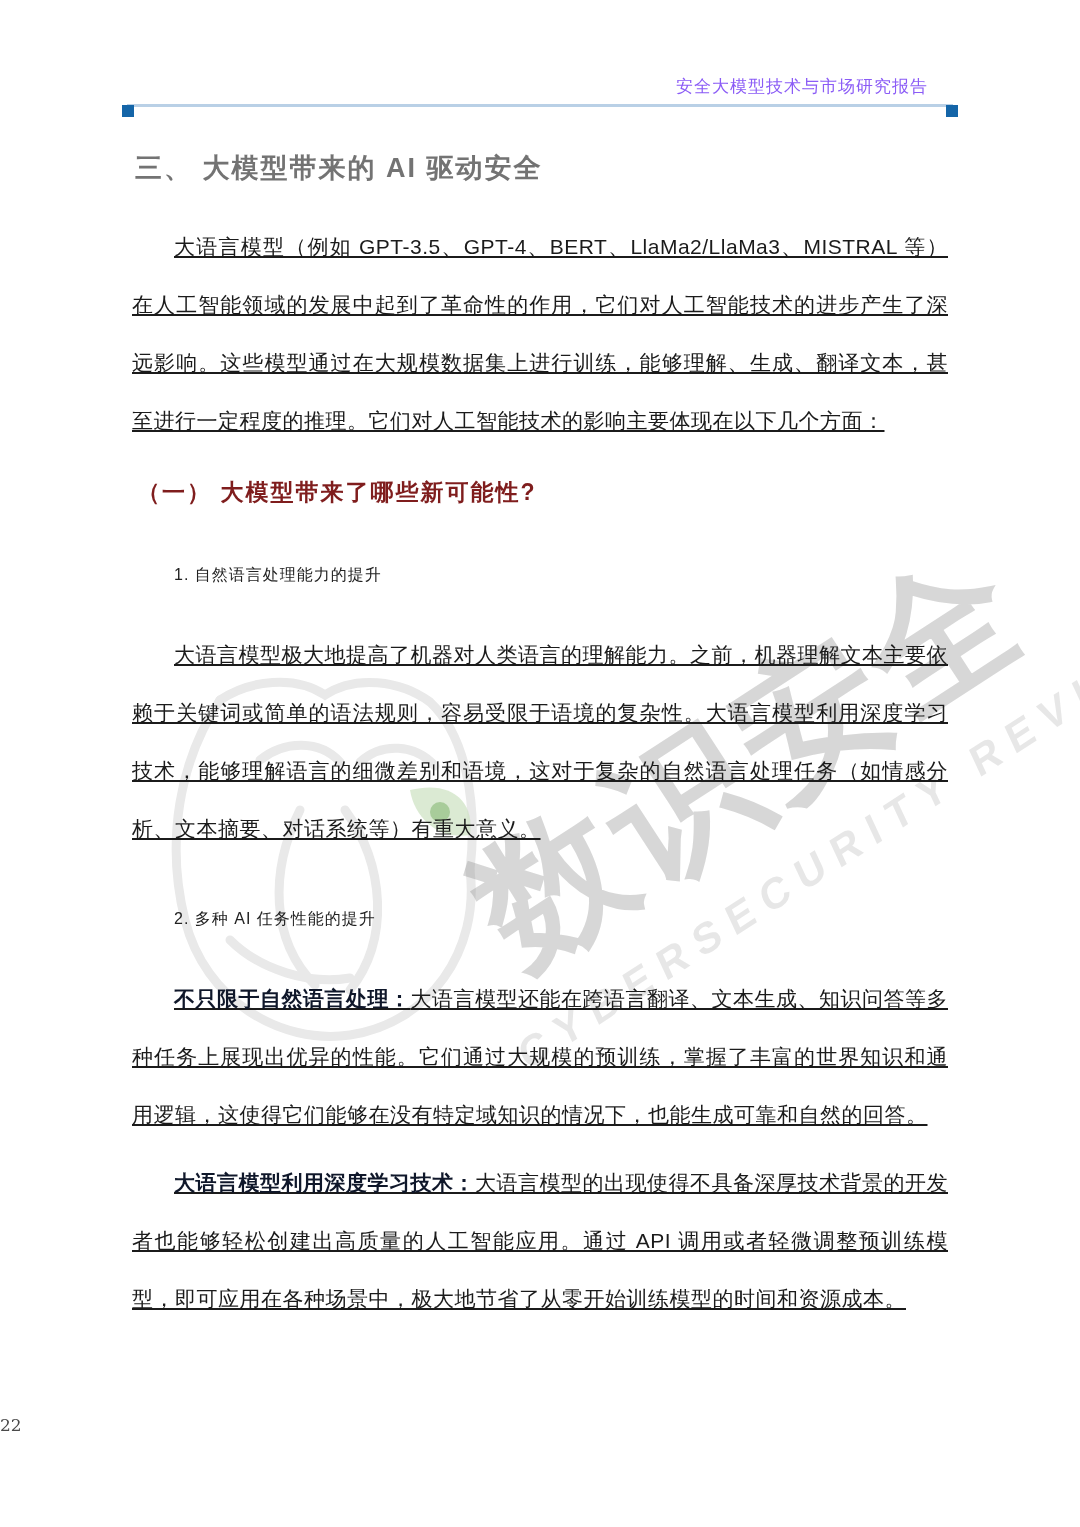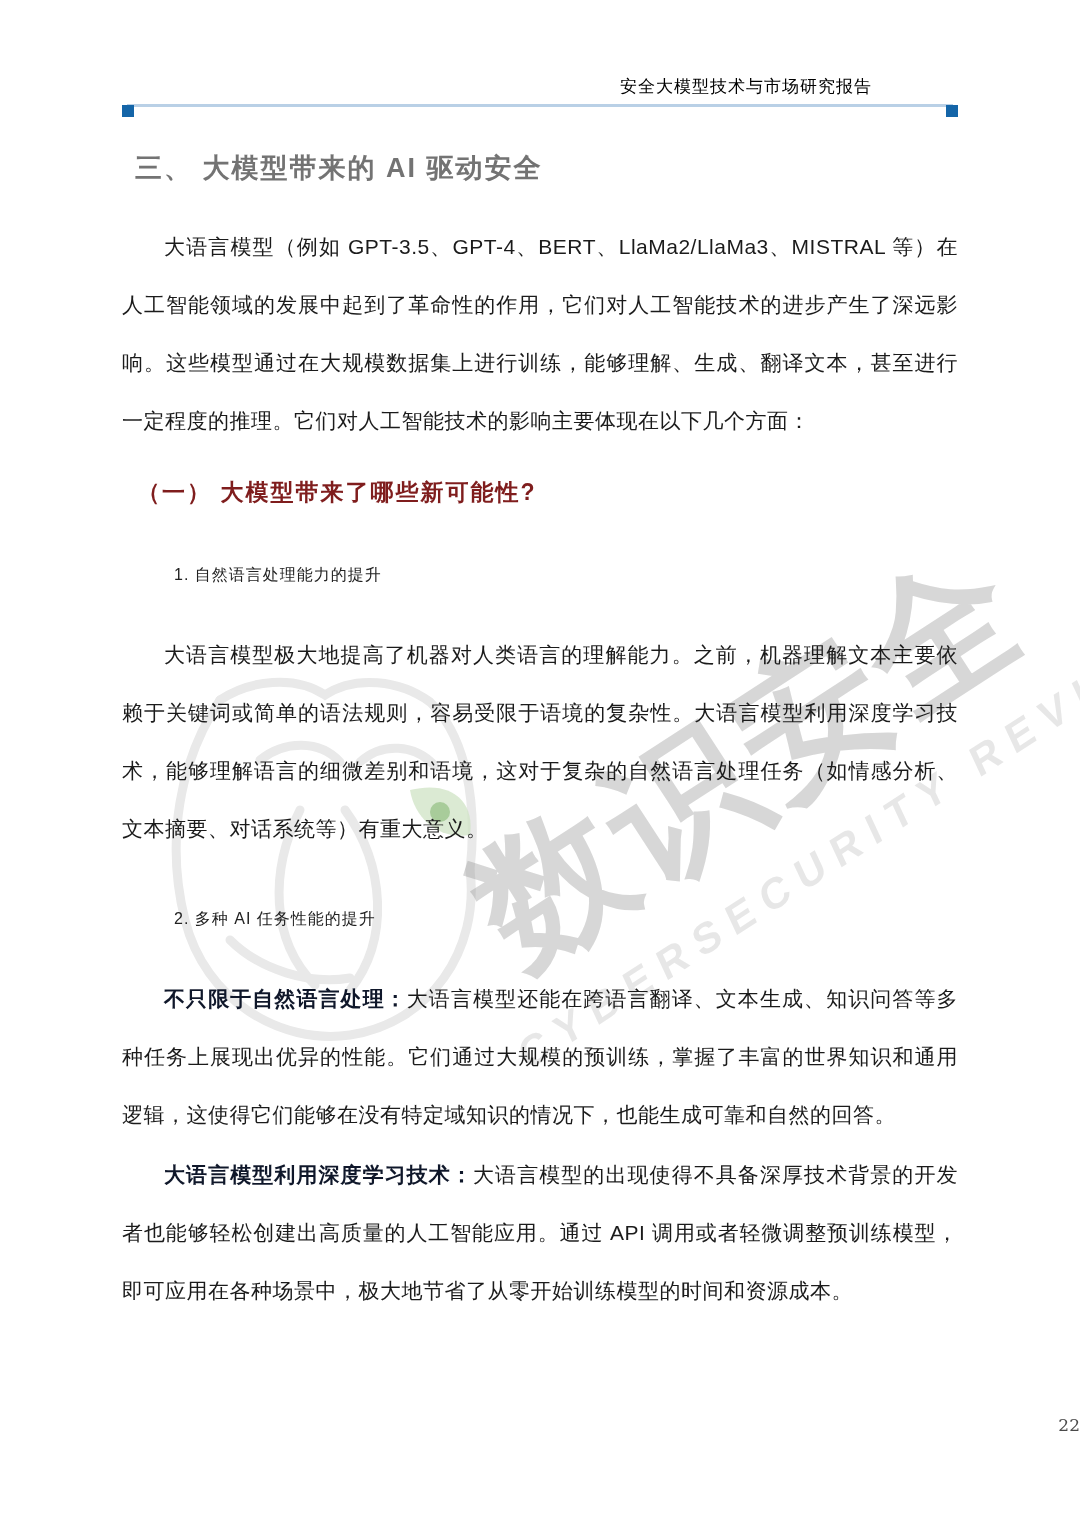--- a/index.html
+++ b/index.html
@@ -24,52 +24,52 @@
     position:absolute;left:470px;top:860px;width:640px;
     transform:rotate(-33deg) skewX(-8deg);transform-origin:center;
     font-size:42px;font-weight:bold;letter-spacing:12px;white-space:nowrap;
     color:rgba(185,185,185,0.35);text-align:center;
   }
   .wm-owl{position:absolute;left:110px;top:640px;width:420px;height:420px;}
   
   .content{position:relative;z-index:1;padding:0 122px;}
   .header-row{padding-top:76px;text-align:right;}
   .header-title{
-    display:inline-block;margin-right:86px;
-    font-size:17px;color:#000000;letter-spacing:1px;line-height:22px;
+    display:inline-block;margin-right:30px;
+    font-size:17px;color:#8b5cf6;letter-spacing:1px;line-height:22px;
   }
   .header-rule{position:relative;height:16px;margin-top:4px;}
   .header-rule .line{position:absolute;left:5px;right:5px;top:2px;height:3px;background:#b9d0e6;}
   .header-rule .sq{position:absolute;width:12px;height:12px;top:3px;background:#1465a8;}
   .header-rule .sq.left{left:0;}
   .header-rule .sq.right{right:0;}
   h1.sec-title{
     margin:32px 0 0 13px;
     font-size:27px;line-height:36px;font-weight:bold;color:#737373;letter-spacing:2px;
   }
   p.body{
-    margin:0;font-size:21px;line-height:58px;letter-spacing:0.5px;
-    text-align:justify;text-indent:2em;color:#1b1b1b;
+    margin:10px;font-size:21px;line-height:58px;letter-spacing:0.5px;
+    text-align:justify;text-indent:2em;color:#1b1b1b;text-decoration:underline;
   }
   p.body.first{margin-top:32px;}
   h2.sub-title{
     margin:26px 0 0 15px;
     font-size:23px;line-height:32px;font-weight:bold;color:#7f1d1d;letter-spacing:2px;
   }
   h3.num-heading{
     margin:52px 0 0 52px;
     font-size:16px;line-height:30px;font-weight:normal;color:#222;letter-spacing:1px;
   }
   h3.num-heading.second{margin-top:46px;}
   p.body.after-h3{margin-top:36px;}
   p.body.follow{margin-top:2px;}
   .lead-bold{font-weight:bold;color:#0f172a;}
   .page-number{
     position:absolute;left:0;right:0;bottom:92px;z-index:1;
-    text-align:right;font-family:"DejaVu Serif","Liberation Serif",serif;
+    text-align:left;font-family:"DejaVu Serif","Liberation Serif",serif;
     font-size:17px;color:#4a4a4a;
   }
 </style>
 </head>
 <body>
 
 <div class="page">
 
   <div class="watermark">
     <svg class="wm-owl" viewBox="0 0 420 420">

